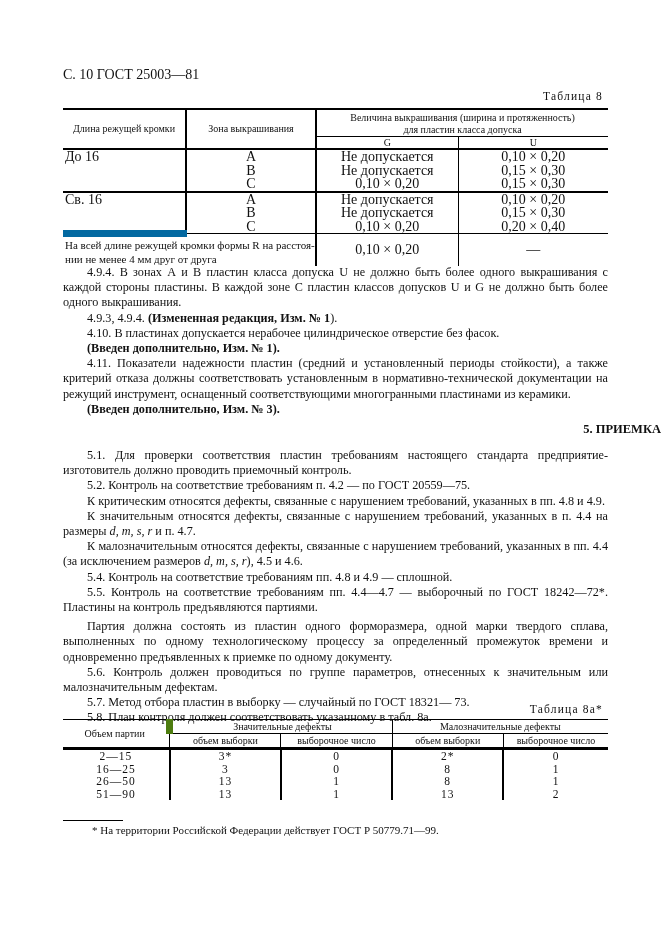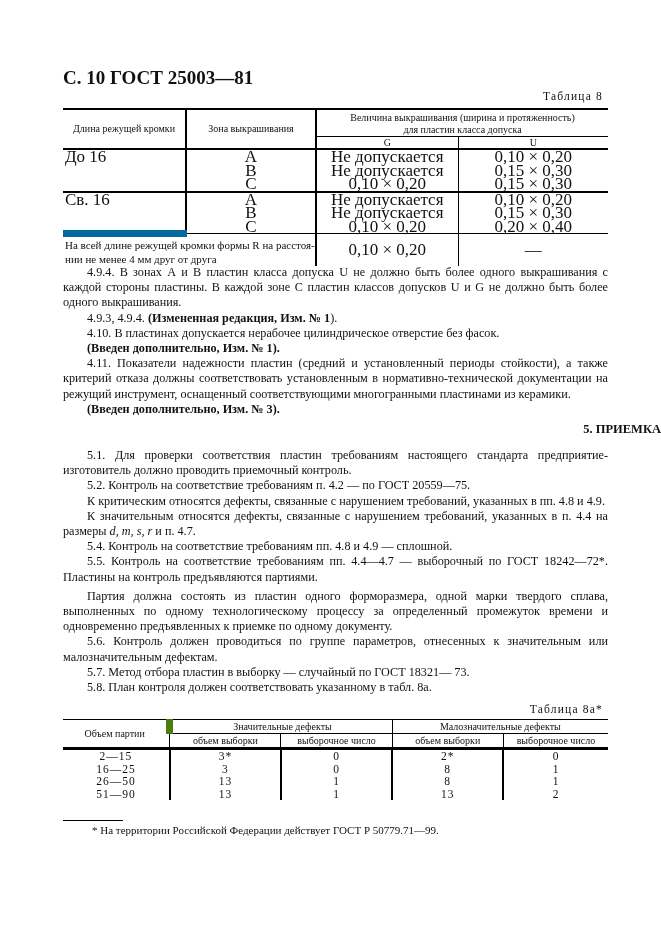--- a/index.html
+++ b/index.html
@@ -1,22 +1,22 @@
 <!DOCTYPE html>
 <html><head>
 <meta charset="utf-8">
 <style>
   html, body { margin: 0; padding: 0; background: #ffffff; }
   body { width: 661px; height: 936px; position: relative; overflow: hidden;
          font-family: "Liberation Serif", "DejaVu Serif", serif; color: #111; }
   .abs { position: absolute; }
-  .page-header { left: 63px; top: 67px; font-size: 19px; font-weight: bold; }
+  .page-header { left: 63px; top: 67px; font-size: 14px; font-weight: normal; }
   .tcap { font-size: 11.5px; letter-spacing: 1.2px; right: 58px; }
   table { border-collapse: collapse; position: absolute; }
-  td { padding: 0; font-size: 17px; line-height: 13.5px; vertical-align: top; }
+  td { padding: 0; font-size: 14px; line-height: 13.5px; vertical-align: top; }
   .small { font-size: 10px; }
   .c { text-align: center; }
   
   #t8 { left: 63px; top: 108px; width: 545px; }
   #t8 .bt { border-top: 2px solid #000; }
   #t8 .bb { border-bottom: 2px solid #000; }
   #t8 .vl { border-left: 2px solid #000; }
   #t8 .vls { border-left: 1px solid #000; }
   #t8 .hsm { border-top: 1px solid #000; }
   .para { left: 63px; width: 545px; font-size: 12.2px; line-height: 15.2px; text-align: justify; }
@@ -114,20 +114,21 @@
   <p class="ind"><b>(Введен дополнительно, Изм. № 3).</b></p>
 </div>
 
 <div class="abs section-title" style="top:422px;">5. ПРИЕМКА</div>
 
 <div class="abs para" style="top:448px;">
   <p class="ind">5.1. Для проверки соответствия пластин требованиям настоящего стандарта предприятие-изготовитель должно проводить приемочный контроль.</p>
   <p class="ind">5.2. Контроль на соответствие требованиям п. 4.2 — по ГОСТ 20559—75.</p>
   <p class="ind">К критическим относятся дефекты, связанные с нарушением требований, указанных в пп. 4.8 и 4.9.</p>
   <p class="ind"><span>К значительным относятся дефекты, связанные с нарушением требований, указанных в п. 4.4 на размеры </span><i>d, m, s, r</i><span> и п. 4.7.</span></p>
+  <p class="ind"><span>К малозначительным относятся дефекты, связанные с нарушением требований, указанных в пп. 4.4 (за исключением размеров </span><i>d, m, s, r</i><span>), 4.5 и 4.6.</span></p>
   <p class="ind">5.4. Контроль на соответствие требованиям пп. 4.8 и 4.9 — сплошной.</p>
   <p class="ind">5.5. Контроль на соответствие требованиям пп. 4.4—4.7 — выборочный по ГОСТ 18242—72*. Пластины на контроль предъявляются партиями.</p>
   <p class="ind" style="margin-top:4px;" id="p55lot">Партия должна состоять из пластин одного форморазмера, одной марки твердого сплава, выполненных по одному технологическому процессу за определенный промежуток времени и одновременно предъявленных к приемке по одному документу.</p>
   <p class="ind">5.6. Контроль должен проводиться по группе параметров, отнесенных к значительным или малозначительным дефектам.</p>
   <p class="ind">5.7. Метод отбора пластин в выборку — случайный по ГОСТ 18321— 73.</p>
   <p class="ind">5.8. План контроля должен соответствовать указанному в табл. 8а.</p>
 </div>
 
 <div class="abs tcap" style="top:703px;">Таблица 8а*</div>
 

